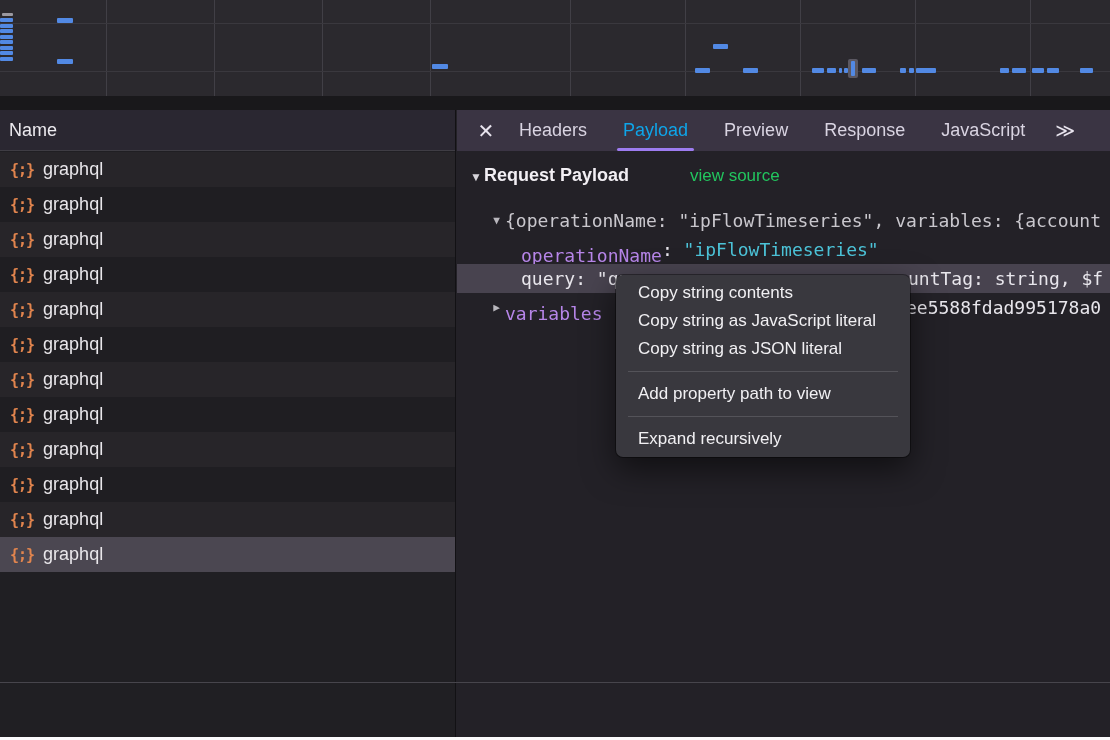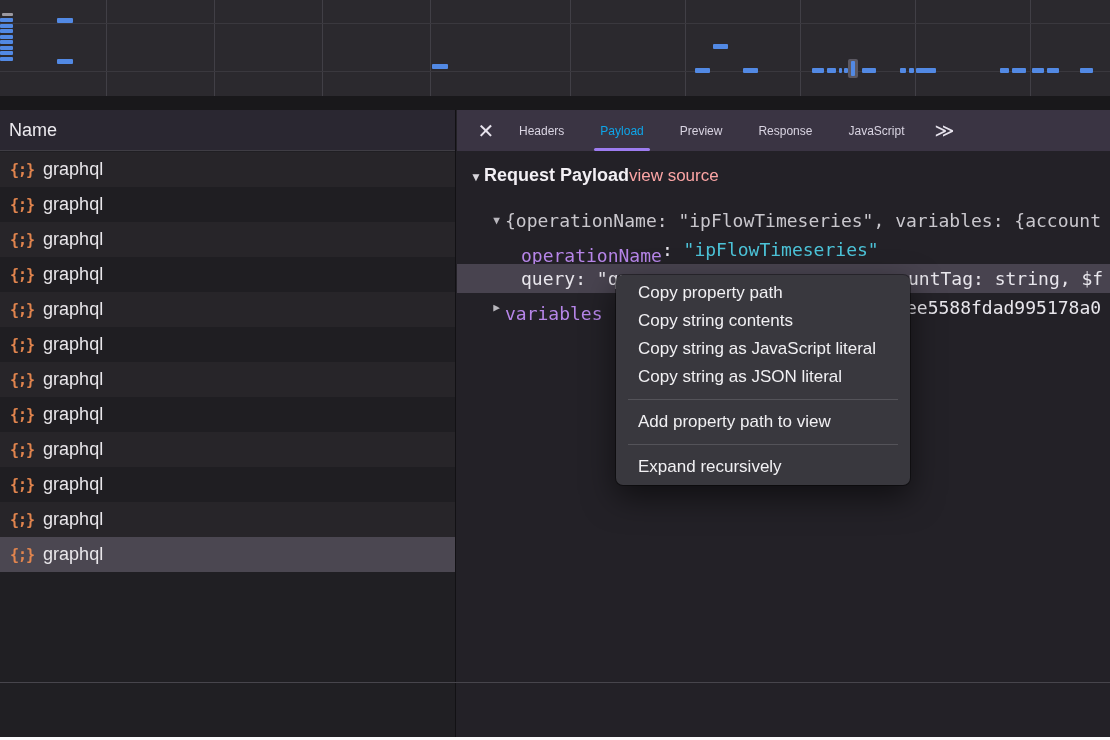--- a/index.html
+++ b/index.html
@@ -64,42 +64,42 @@
     background: #3a3443; display: flex; align-items: center;
     padding-left: 16px;
   }
   #close-btn {
     width: 26px; height: 26px; display: flex; align-items: center; justify-content: center;
     color: #e9e5ef; font-size: 20px; cursor: pointer;
   }
   .tab {
     position: relative; height: 41px; display: flex; align-items: center;
     padding: 0 16px; margin-left: 4px;
-    color: #d9d4e2; font-size: 12px; cursor: pointer;
+    color: #d9d4e2; font-size: 18px; cursor: pointer;
   }
   .tab:first-of-type { margin-left: 14px; }
   .tab.active { color: #0ea5e9; }
   .tab.active::after {
     content: ""; position: absolute; left: 10px; right: 10px; bottom: 0;
     height: 3px; background: #9d7cf0; border-radius: 2px;
   }
   #tab-overflow {
     margin-left: 14px; color: #e9e5ef; font-size: 19px; cursor: pointer;
     letter-spacing: -2px;
   }
 
   
   #payload-area { position: absolute; left: 0; top: 41px; right: 0; bottom: 0; overflow: hidden; }
   #payload-header {
     position: absolute; left: 13px; top: 14px; display: flex; align-items: baseline;
     white-space: nowrap;
   }
   #payload-header .tri { color: #d6d4da; font-size: 12px; margin-right: 2px; }
   #payload-title { color: #f2eff4; font-size: 18px; font-weight: 700; }
-  #view-source { color: #fca5a5; font-size: 17px; cursor: pointer; }
+  #view-source { color: #22c55e; font-size: 17px; margin-left: 61px; cursor: pointer; }
 
   .code { font-family: "DejaVu Sans Mono", monospace; font-size: 18px; white-space: pre; }
   .tree-line { position: absolute; left: 0; right: 0; height: 29px; display: flex; align-items: center; }
   .tri-gray { color: #b9b7bd; font-size: 11px; width: 17px; text-align: center; flex: none; }
   .key { color: #b685e8; margin-top: 12px; }
   .str { color: #4cc3d8; }
   .plain { color: #c9c7cd; }
   .lite { color: #e8e6ec; }
   #row-query { background: #48434f; }
   .frag-right { position: absolute; top: 0; height: 29px; display: flex; align-items: center; }
@@ -268,21 +268,20 @@
         <span class="key">variables</span>
         <span class="frag-right lite code" style="left:449px;">ee5588fdad995178a0</span>
       </div>
     </div>
   </div>
 
   <div id="footer-line"></div>
   <div id="bottom-strip"></div>
 
   <div id="context-menu">
-      <div class="menu-item">Copy property path</div>
       <div class="menu-item">Copy string contents</div>
       <div class="menu-item">Copy string as JavaScript literal</div>
       <div class="menu-item">Copy string as JSON literal</div>
       <div class="menu-sep"></div>
       <div class="menu-item">Add property path to view</div>
       <div class="menu-sep"></div>
       <div class="menu-item">Expand recursively</div>
     </div>
 
 </div>

